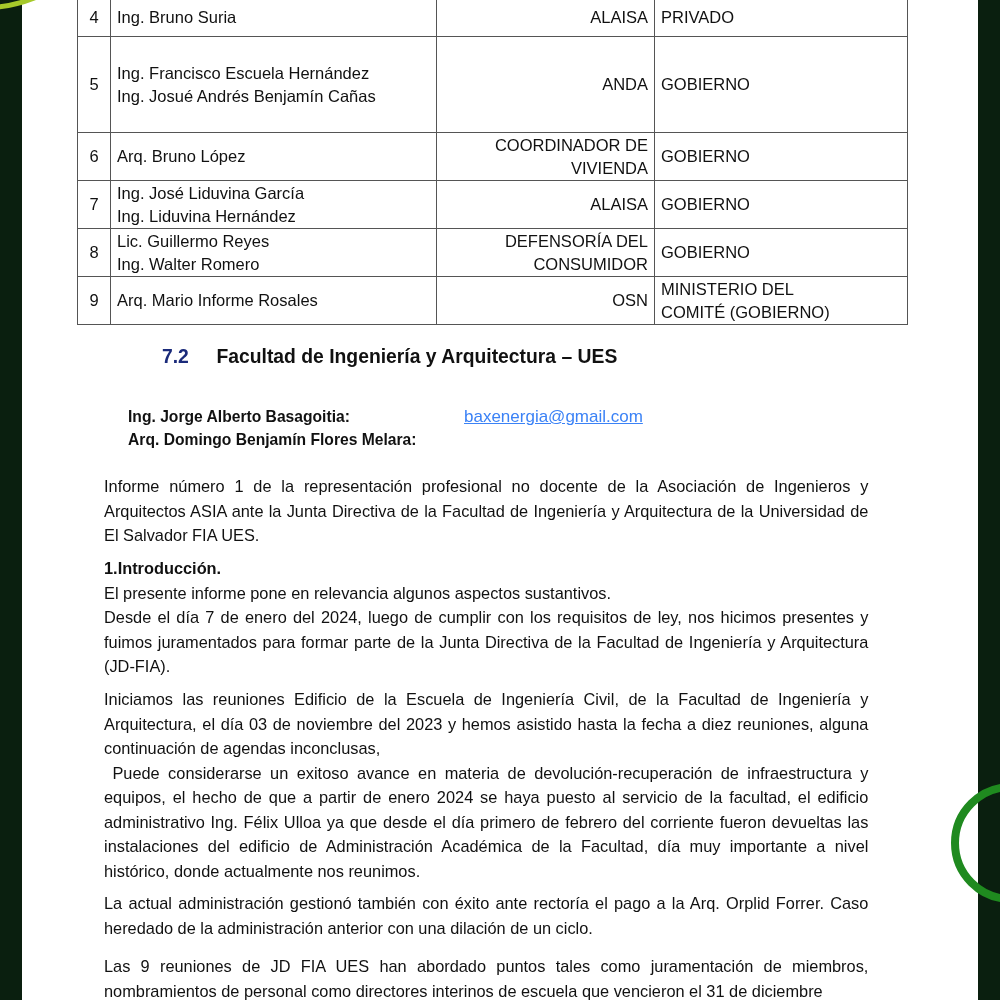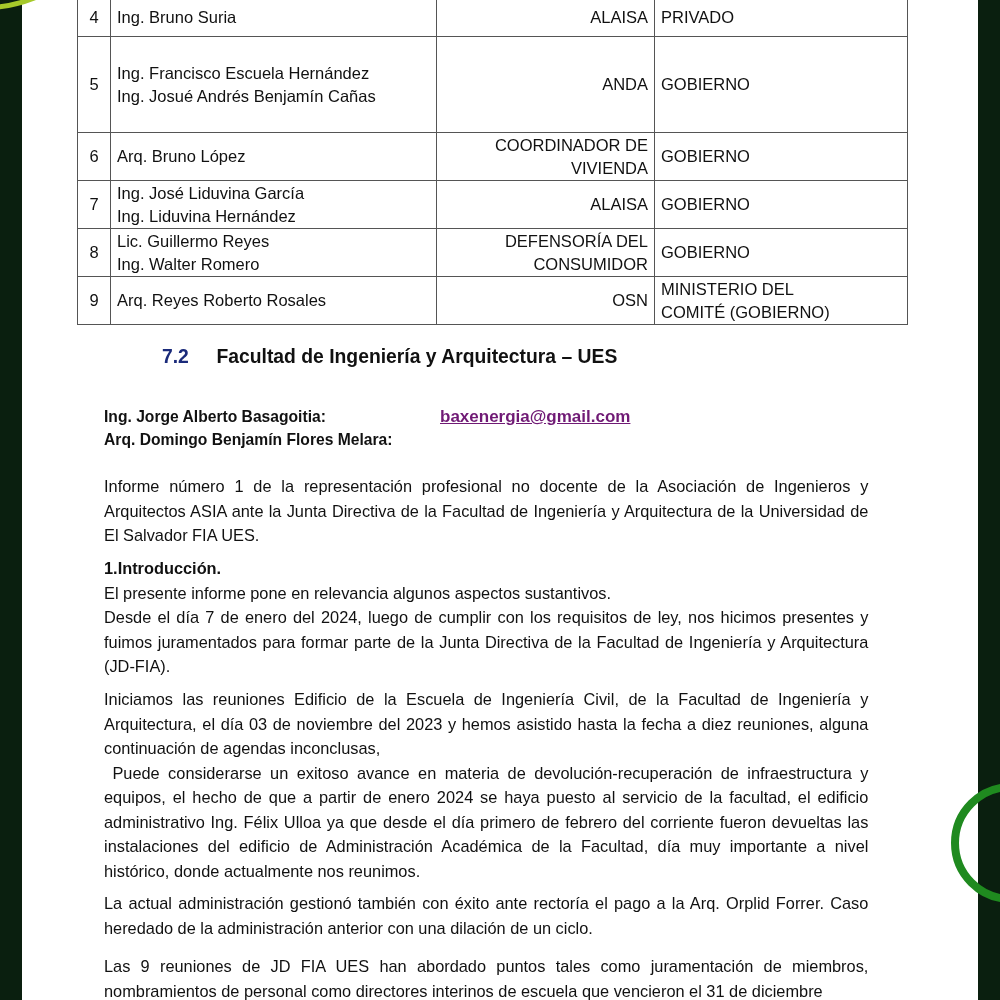--- a/index.html
+++ b/index.html
@@ -20,24 +20,24 @@
   }
   table.committee td { border: 1px solid #555; padding: 0 6px; vertical-align: middle; line-height: 23px; }
   td.num { width: 20px; text-align: center; }
   td.name { width: 313px; }
   td.org { width: 205px; text-align: right; }
   td.type { text-align: left; }
 
   .section-heading { position: absolute; left: 162px; top: 344px; font-size: 21px; font-weight: bold; transform: scaleX(0.92); transform-origin: left; white-space: nowrap; }
   .section-heading .num { color: #1a2a7a; margin-right: 30px; }
   .contacts { position: absolute; left: 104px; top: 405px; font-size: 17px; font-weight: bold; line-height: 23px; }
-  .contact-row { display: flex; white-space: nowrap; }
+  .contact-row { display: flex; white-space: nowrap; margin-left: 24px; }
   .contact-name { display: inline-block; width: 336px; transform: scaleX(0.92); transform-origin: left; }
   .contact-row:nth-child(2) .contact-name { width: 336px; }
-  .email { color: #701a75; text-decoration: underline; font-weight: bold; }
+  .email { color: #3b82f6; text-decoration: underline; font-weight: normal; }
 
   .body-text { position: absolute; left: 104px; width: 776px; font-size: 16.6px; line-height: 24.5px; text-align: justify; transform: scaleX(0.985); transform-origin: left; }
   .body-text p { margin: 0; }
   .heading-intro { font-weight: bold; }
 </style>
 </head>
 <body>
 
 <div class="bar-left"></div>
 <div class="bar-right"></div>
@@ -107,21 +107,21 @@
           <div>DEFENSORÍA DEL</div>
           <div>CONSUMIDOR</div>
         </td>
         <td class="type">
           <div>GOBIERNO</div>
         </td>
       </tr>
       <tr style="height: 48px;">
         <td class="num">9</td>
         <td class="name">
-          <div>Arq. Reyes Roberto Rosales</div>
+          <div>Arq. Mario Informe Rosales</div>
         </td>
         <td class="org">
           <div>OSN</div>
         </td>
         <td class="type">
           <div>MINISTERIO DEL</div>
           <div>COMITÉ (GOBIERNO)</div>
         </td>
       </tr>
     </tbody>

